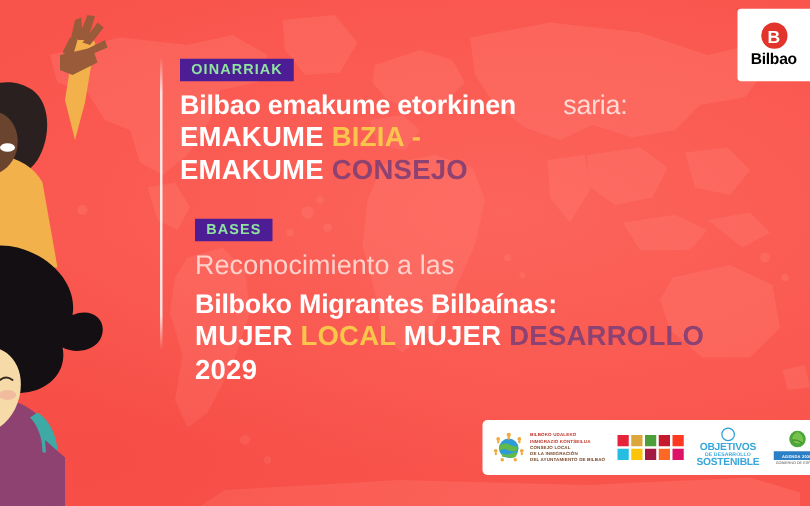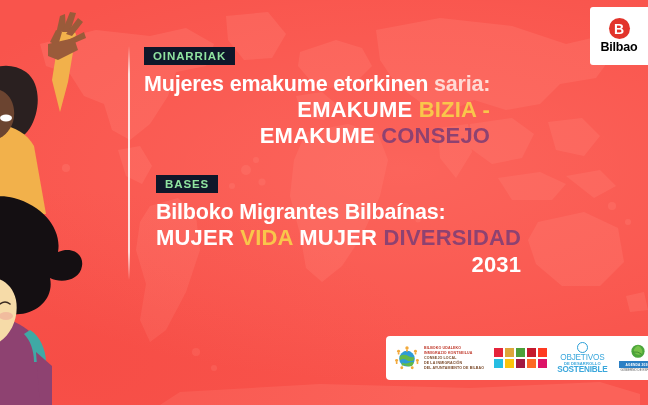--- a/index.html
+++ b/index.html
@@ -50,21 +50,21 @@
       rgba(255,255,255,0) 100%);
     border-radius:2px;
   }
 
   
   .content{
     position:absolute;left:144px;top:0;right:0;height:405px;
   }
   .badge{
     display:inline-block;
-    background:#0f172a;
+    background:#4c1d95;
     color:#8FE3A0;
     font-size:11.5px;
     font-weight:700;
     letter-spacing:.9px;
     padding:3px 9px 3px 9px;
     line-height:1.05;
     white-space:nowrap;
   }
 
   .block-a{position:absolute;left:0;top:46px;}
@@ -77,36 +77,36 @@
   }
   .l-head{
     font-size:21.5px;
     font-weight:700;
     color:#FFFFFF;
     margin-top:7px;
     letter-spacing:-.2px;
   }
   .l-head .soft{
     color:#FFD9D4;
-    font-weight:700;
+    font-weight:400;
+    margin-left:32px;
   }
   .l-light{
     font-size:21.5px;
     font-weight:300;
     color:#FFD2CC;
     margin-top:7px;
     letter-spacing:.1px;
   }
   .l-bold{
     font-size:22px;
     font-weight:800;
     color:#FFFFFF;
     letter-spacing:.2px;
     margin-top:2px;
-    text-align:right;
   }
   .l-bold.tight{margin-top:1px;}
   .c-yellow{color:#F9C64B;}
   .c-purple{color:#8E4271;}
   .c-white{color:#FFFFFF;}
 
   
   .bilbao{
     position:absolute;right:0;top:7px;
     width:58px;height:58px;
@@ -166,21 +166,21 @@
 
   .ods{
     display:flex;flex-direction:column;align-items:center;
     line-height:1;flex:0 0 auto;
   }
   .ods .un{
     width:9px;height:9px;border-radius:50%;
     border:.7px solid #2B9FD8;
     margin-bottom:1.5px;
   }
-  .ods .t1{font-size:8.2px;font-weight:400;color:#3AA7DC;letter-spacing:-.2px;}
+  .ods .t1{font-size:8.2px;font-weight:700;color:#3AA7DC;letter-spacing:-.2px;}
   .ods .t2{font-size:4.1px;font-weight:700;color:#3AA7DC;letter-spacing:.1px;}
   .ods .t4{font-size:8.2px;font-weight:800;color:#3AA7DC;letter-spacing:-.2px;text-align:center;}
 
   .wheel-logo{
     display:flex;flex-direction:column;align-items:center;
     flex:0 0 auto;width:40px;
   }
   .wheel-logo .leaf{
     width:22px;height:18px;
   }
@@ -290,50 +290,51 @@
   </div>
 
   <div class="divider"></div>
 
   <div class="content">
 
     <div class="block-a">
       <div class="badge">OINARRIAK</div>
 
       <div class="line l-head">
-        <span>Mujeres emakume etorkinen</span>
+        <span>Bilbao emakume etorkinen</span>
         <span class="soft">saria:</span>
       </div>
 
       <div class="line l-bold">
         <span class="c-white">EMAKUME</span>
         <span class="c-yellow">BIZIA</span>
         <span class="c-yellow">-</span>
       </div>
 
       <div class="line l-bold tight">
         <span class="c-white">EMAKUME</span>
         <span class="c-purple">CONSEJO</span>
       </div>
     </div>
 
     <div class="block-b">
       <div class="badge">BASES</div>
 
+      <div class="line l-light">Reconocimiento a las</div>
 
       <div class="line l-head">Bilboko Migrantes Bilbaínas:</div>
 
       <div class="line l-bold">
         <span class="c-white">MUJER</span>
-        <span class="c-yellow">VIDA</span>
+        <span class="c-yellow">LOCAL</span>
         <span class="c-white">MUJER</span>
-        <span class="c-purple">DIVERSIDAD</span>
-      </div>
-
-      <div class="line l-bold">2031</div>
+        <span class="c-purple">DESARROLLO</span>
+      </div>
+
+      <div class="line l-bold">2029</div>
     </div>
   </div>
 
   <div class="bilbao">
     <div class="mark">B</div>
     <div class="word">Bilbao</div>
   </div>
 
   <div class="footer-card">
 

